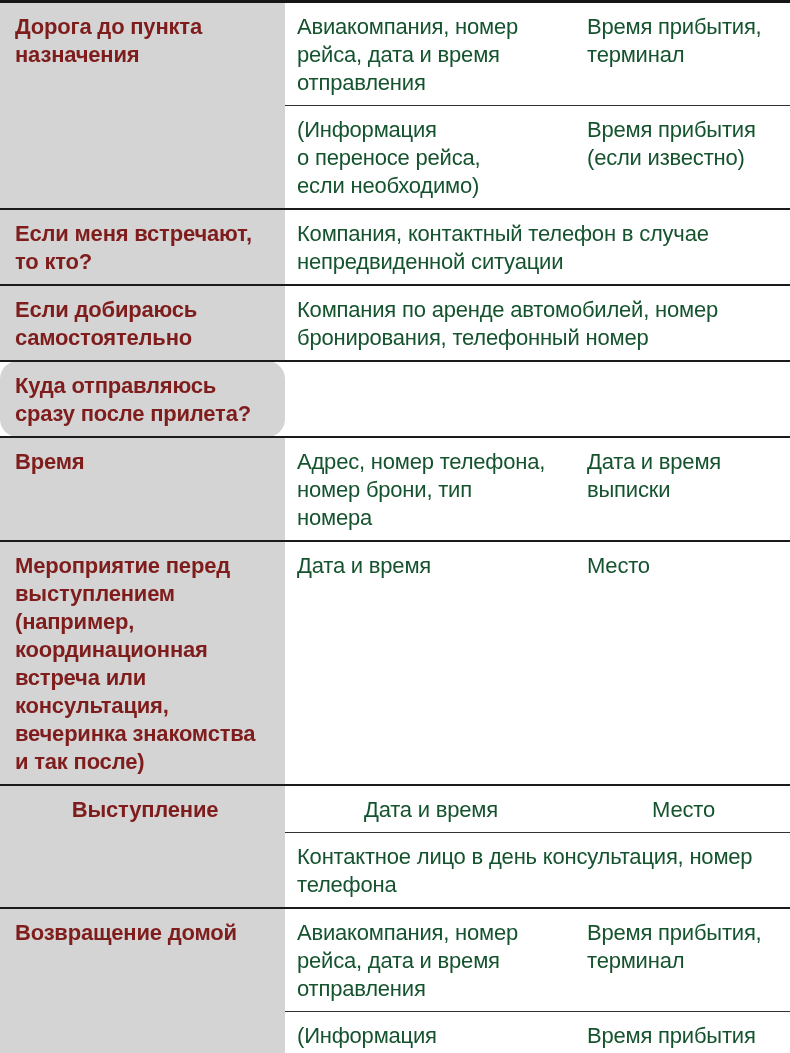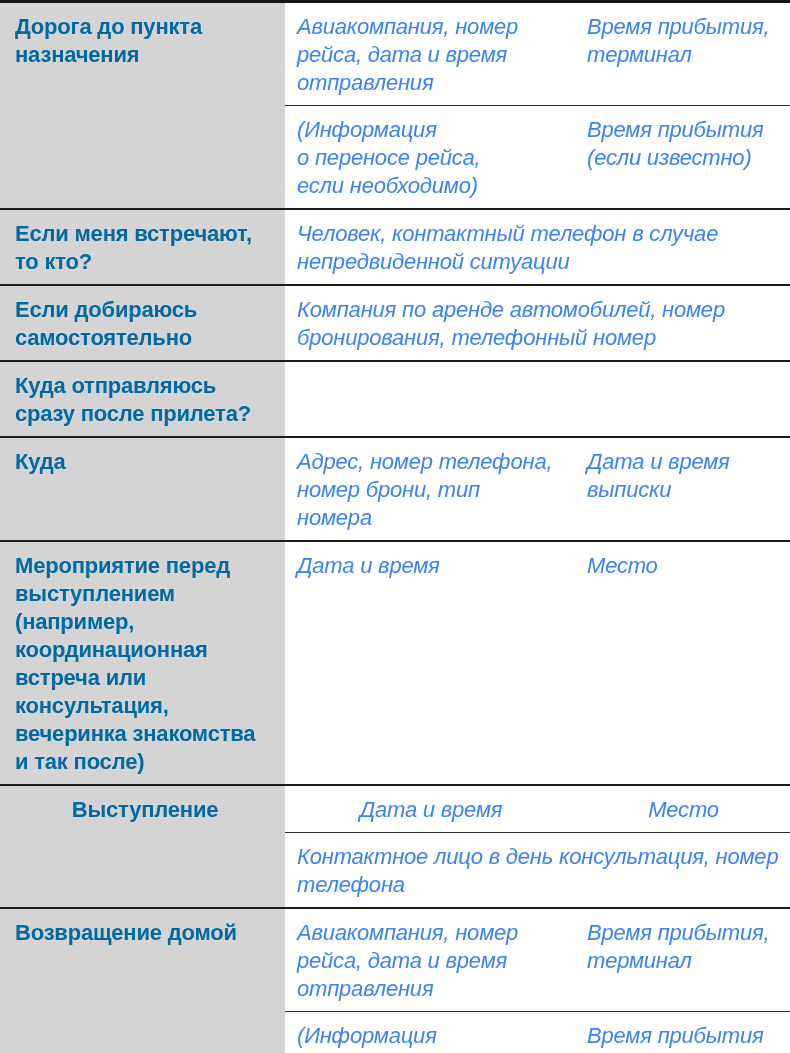--- a/index.html
+++ b/index.html
@@ -24,45 +24,44 @@
   col.c2 { width: 290px; }
   col.c3 { width: 215px; }
   th, td {
     vertical-align: top;
     text-align: left;
     white-space: pre-line;
     padding: 10px 10px 8px 12px;
   }
   th.hd {
     background: #d4d4d4;
-    color: #0369a1;
+    color: #7f1d1d;
     font-weight: 700;
     padding-left: 15px;
   }
   td.detail {
-    color: #3b82f6;
+    color: #14532d;
     font-weight: 400;
-    font-style: italic;
   }
   
   tr.major > th, tr.major > td {
     border-top: 2.5px solid #1b1b1b;
   }
   tr:first-child > th, tr:first-child > td { border-top: none; }
   
   tr.subrow > td {
     border-top: 1.5px solid #333333;
     margin-left: 36px;
   }
   
   tr.h-r0a > * { height: 91px; }
   tr.h-r0b > * { height: 97px; }
   tr.h-r1  > * { height: 62px; margin-top: 28px; }
   tr.h-r2  > * { height: 71px; }
-  tr.h-r3  > * { height: 68px; }
+  tr.h-r3  > * { height: 68px; border-radius: 18px; }
   tr.h-r4  > * { height: 94px; }
   tr.h-r5  > * { height: 235px; }
   tr.h-r6a > * { height: 40px; text-align: center; }
   tr.h-r6b > * { height: 65px; }
   tr.h-r7a > * { height: 96px; }
   tr.h-r7b > * { height: 93px; }
 </style>
 </head>
 <body>
 
@@ -87,39 +86,39 @@
     <td class="detail">(Информация
 о переносе рейса,
 если необходимо)</td>
     <td class="detail">Время прибытия
 (если известно)</td>
   </tr>
 
   <tr class="major h-r1">
     <th class="hd">Если меня встречают,
 то кто?</th>
-    <td class="detail" colspan="2">Человек, контактный телефон в случае
+    <td class="detail" colspan="2">Компания, контактный телефон в случае
 непредвиденной ситуации</td>
   </tr>
 
   <tr class="major h-r2">
     <th class="hd">Если добираюсь
 самостоятельно</th>
     <td class="detail" colspan="2">Компания по аренде автомобилей, номер
 бронирования, телефонный номер</td>
   </tr>
 
   <tr class="major h-r3">
     <th class="hd">Куда отправляюсь
 сразу после прилета?</th>
     <td class="detail" colspan="2"></td>
   </tr>
 
   <tr class="major h-r4">
-    <th class="hd">Куда</th>
+    <th class="hd">Время</th>
     <td class="detail">Адрес, номер телефона,
 номер брони, тип
 номера</td>
     <td class="detail">Дата и время
 выписки</td>
   </tr>
 
   <tr class="major h-r5">
     <th class="hd">Мероприятие перед
 выступлением

